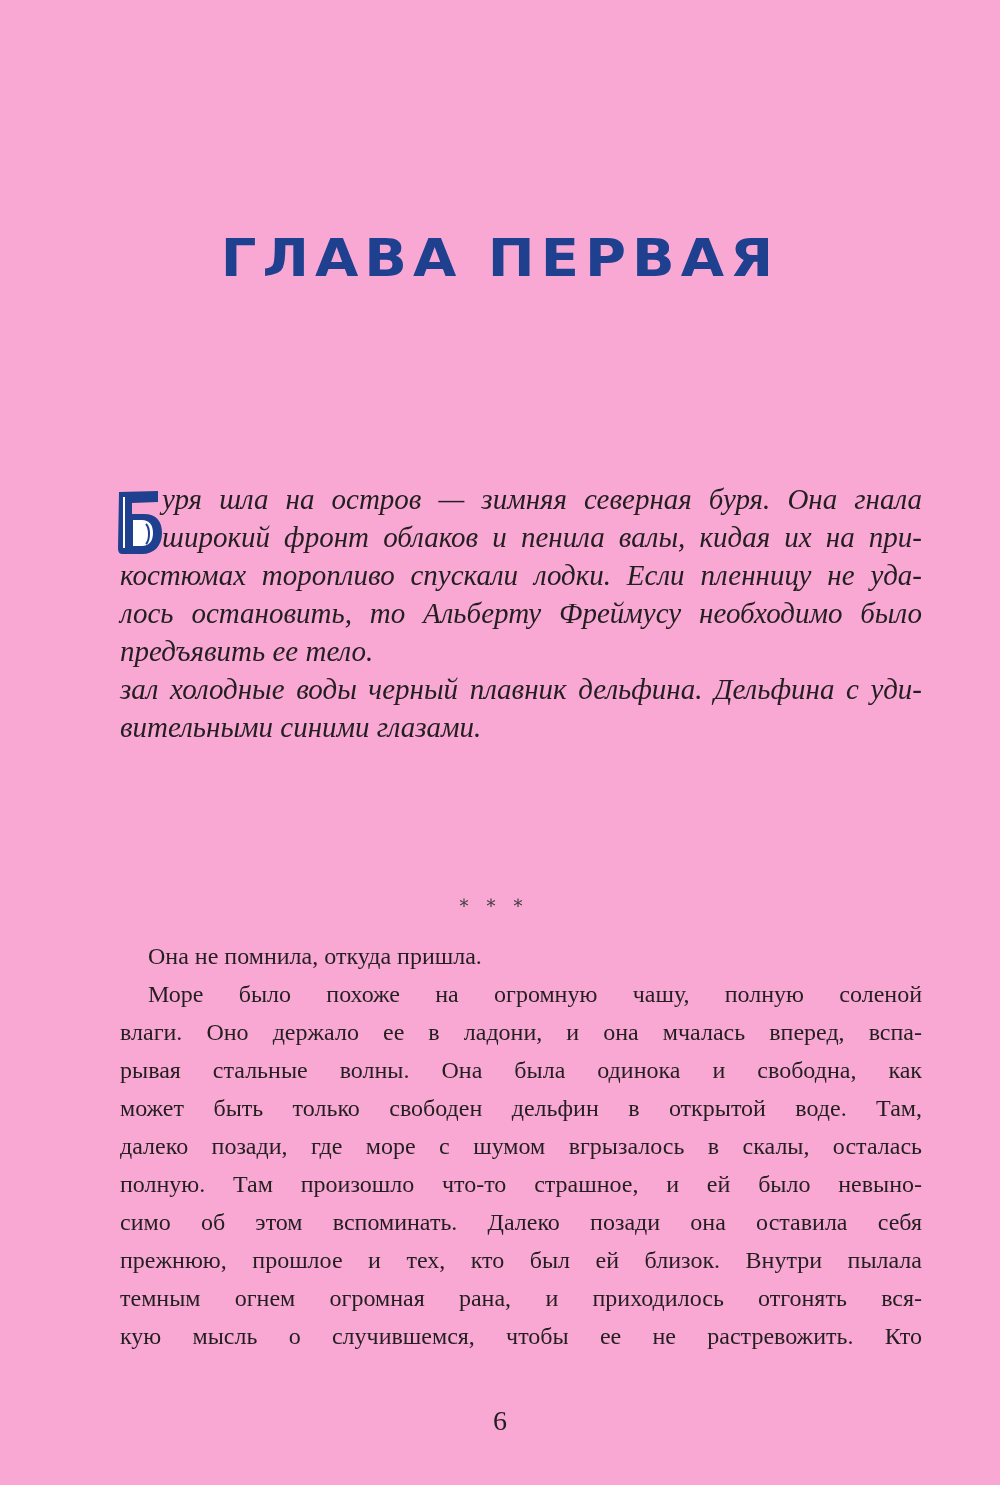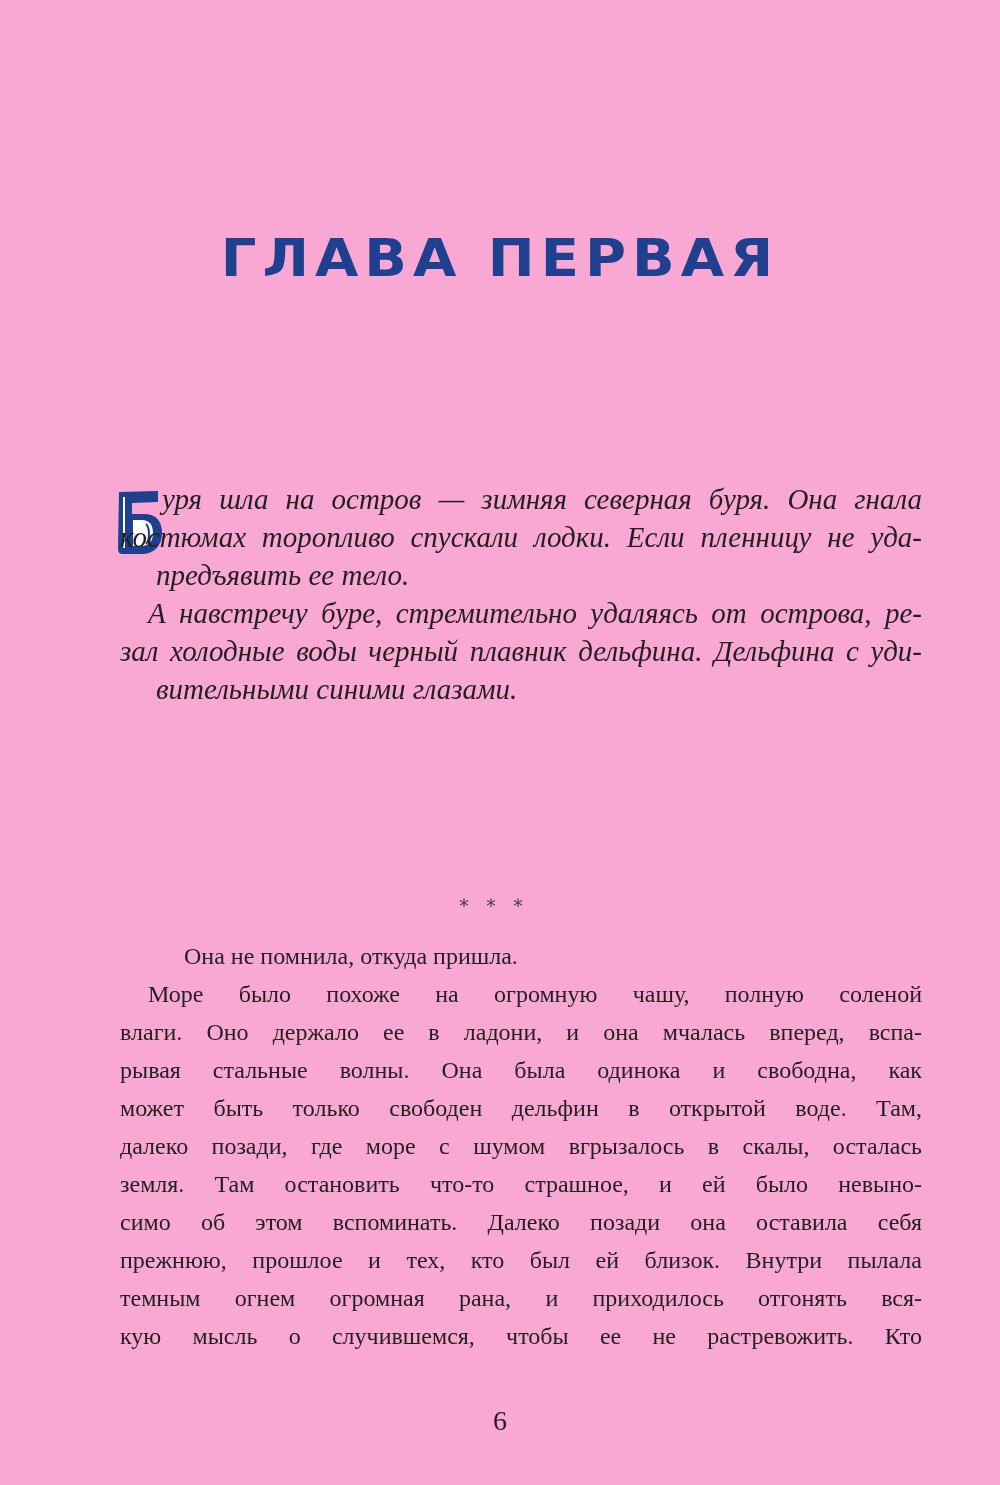--- a/index.html
+++ b/index.html
@@ -53,21 +53,20 @@
     }
     .line {
       display: block;
       white-space: nowrap;
       text-align: justify;
       text-align-last: justify;
       height: 38px;
     }
     .line.last {
       text-align-last: left;
-      margin-left: 36px;
     }
     .line.indent {
       padding-left: 28px;
     }
     .line.after-drop {
       padding-left: 42px;
     }
     .drop-cap-svg {
       position: absolute;
       left: 116px;
@@ -104,37 +103,38 @@
 
   <svg class="drop-cap-svg" width="46" height="70" viewBox="0 0 46 70">
     <path d="M3 4 L42 3 L42 14 L16 15 L16 26 L28 26 C40 26 46 33 46 45 C46 58 38 66 26 66 L6 66 C3 66 2 63 2 60 Z" fill="#1f3f8f"></path>
     <path d="M8 9 L8 60" stroke="#ffffff" stroke-width="2" fill="none"></path>
     <path d="M17 32 L26 32 C33 32 37 37 37 45 C37 53 33 58 26 58 L17 58 Z" fill="#ffffff"></path>
     <path d="M30 36 C34 40 34 52 30 56" stroke="#1f3f8f" stroke-width="2" fill="none"></path>
   </svg>
 
   <div class="text-block italic-block">
     <span class="line after-drop">уря шла на остров — зимняя северная буря. Она гнала</span>
+    <span class="line after-drop">широкий фронт облаков и пенила валы, кидая их на при-</span>
     <span class="line">костюмах торопливо спускали лодки. Если пленницу не уда-</span>
+    <span class="line">лось остановить, то Альберту Фреймусу необходимо было</span>
     <span class="line last">предъявить ее тело.</span>
-    <span class="line indent">А навстречу буре, стремительно удаляясь от острова, ре-</span>
     <span class="line">зал холодные воды черный плавник дельфина. Дельфина с уди-</span>
     <span class="line last">вительными синими глазами.</span>
   </div>
 
   <div class="separator">⁎⁎⁎</div>
 
   <div class="text-block roman-block">
     <span class="line indent last">Она не помнила, откуда пришла.</span>
     <span class="line indent">Море было похоже на огромную чашу, полную соленой</span>
     <span class="line">влаги. Оно держало ее в ладони, и она мчалась вперед, вспа-</span>
     <span class="line">рывая стальные волны. Она была одинока и свободна, как</span>
     <span class="line">может быть только свободен дельфин в открытой воде. Там,</span>
     <span class="line">далеко позади, где море с шумом вгрызалось в скалы, осталась</span>
-    <span class="line">земля. Там остановить что-то страшное, и ей было невыно-</span>
+    <span class="line">полную. Там произошло что-то страшное, и ей было невыно-</span>
     <span class="line">симо об этом вспоминать. Далеко позади она оставила себя</span>
     <span class="line">прежнюю, прошлое и тех, кто был ей близок. Внутри пылала</span>
     <span class="line">темным огнем огромная рана, и приходилось отгонять вся-</span>
     <span class="line">кую мысль о случившемся, чтобы ее не растревожить. Кто</span>
   </div>
 
   <div class="page-number">6</div>
 
 </div>
 

